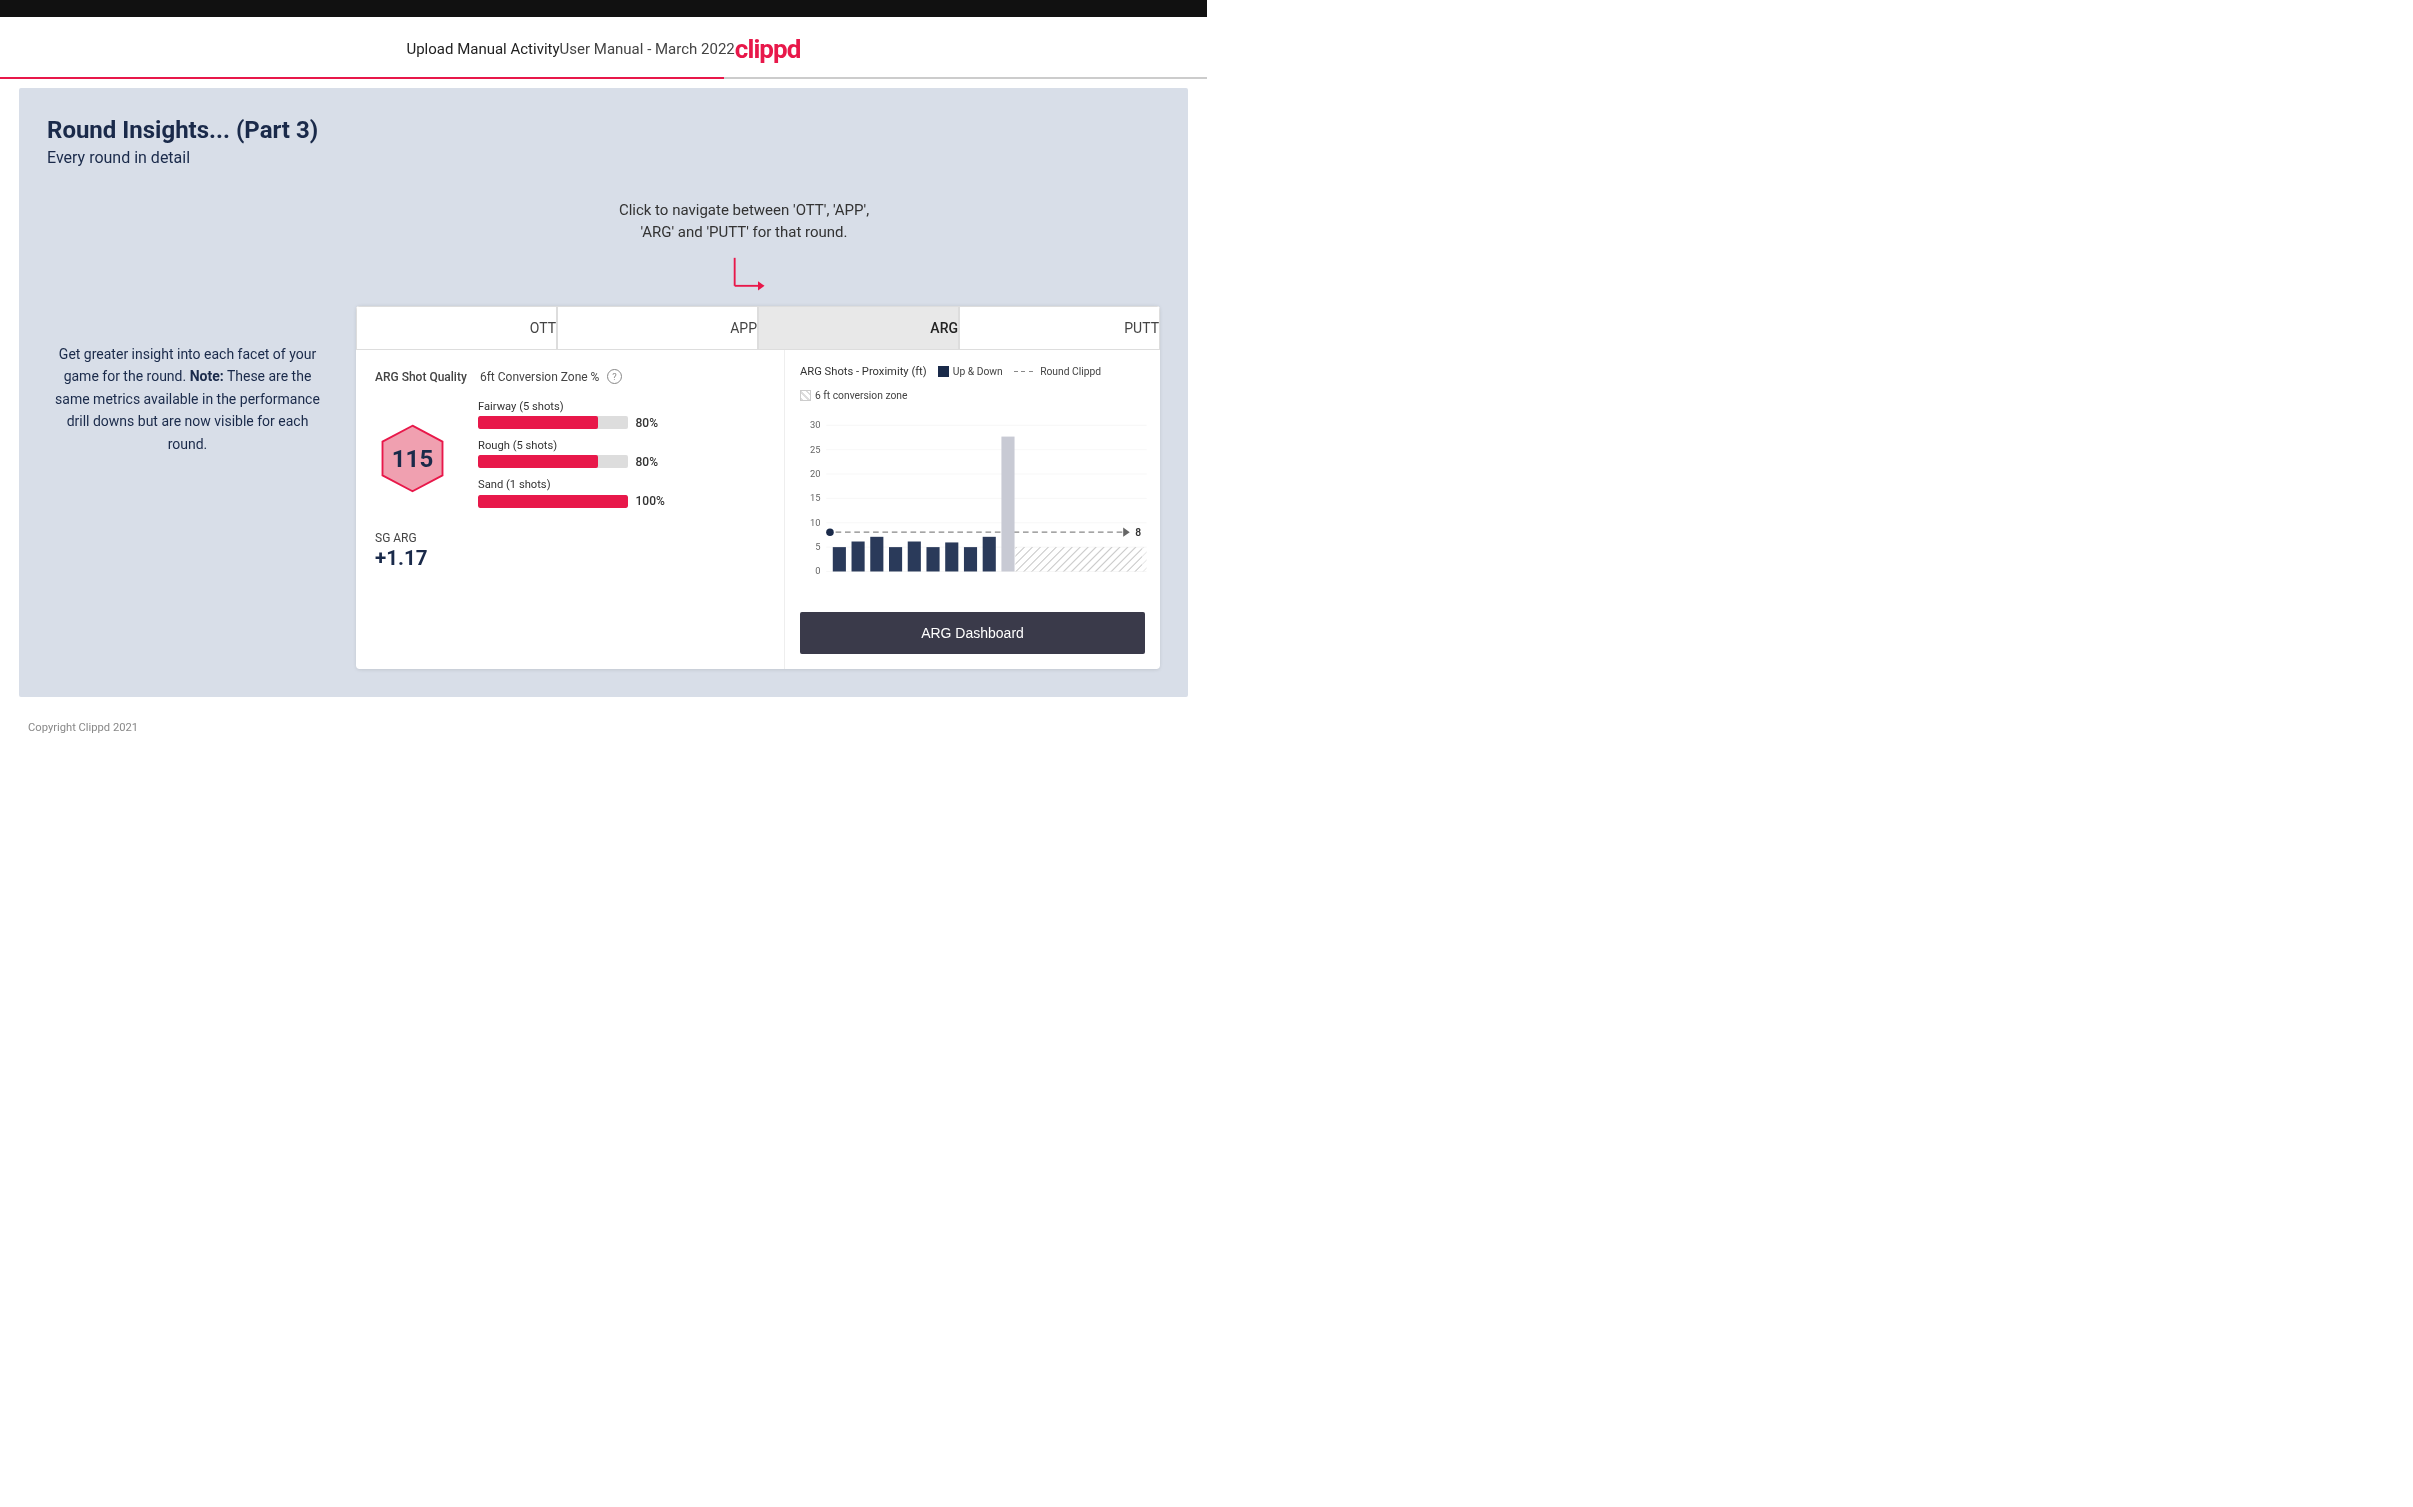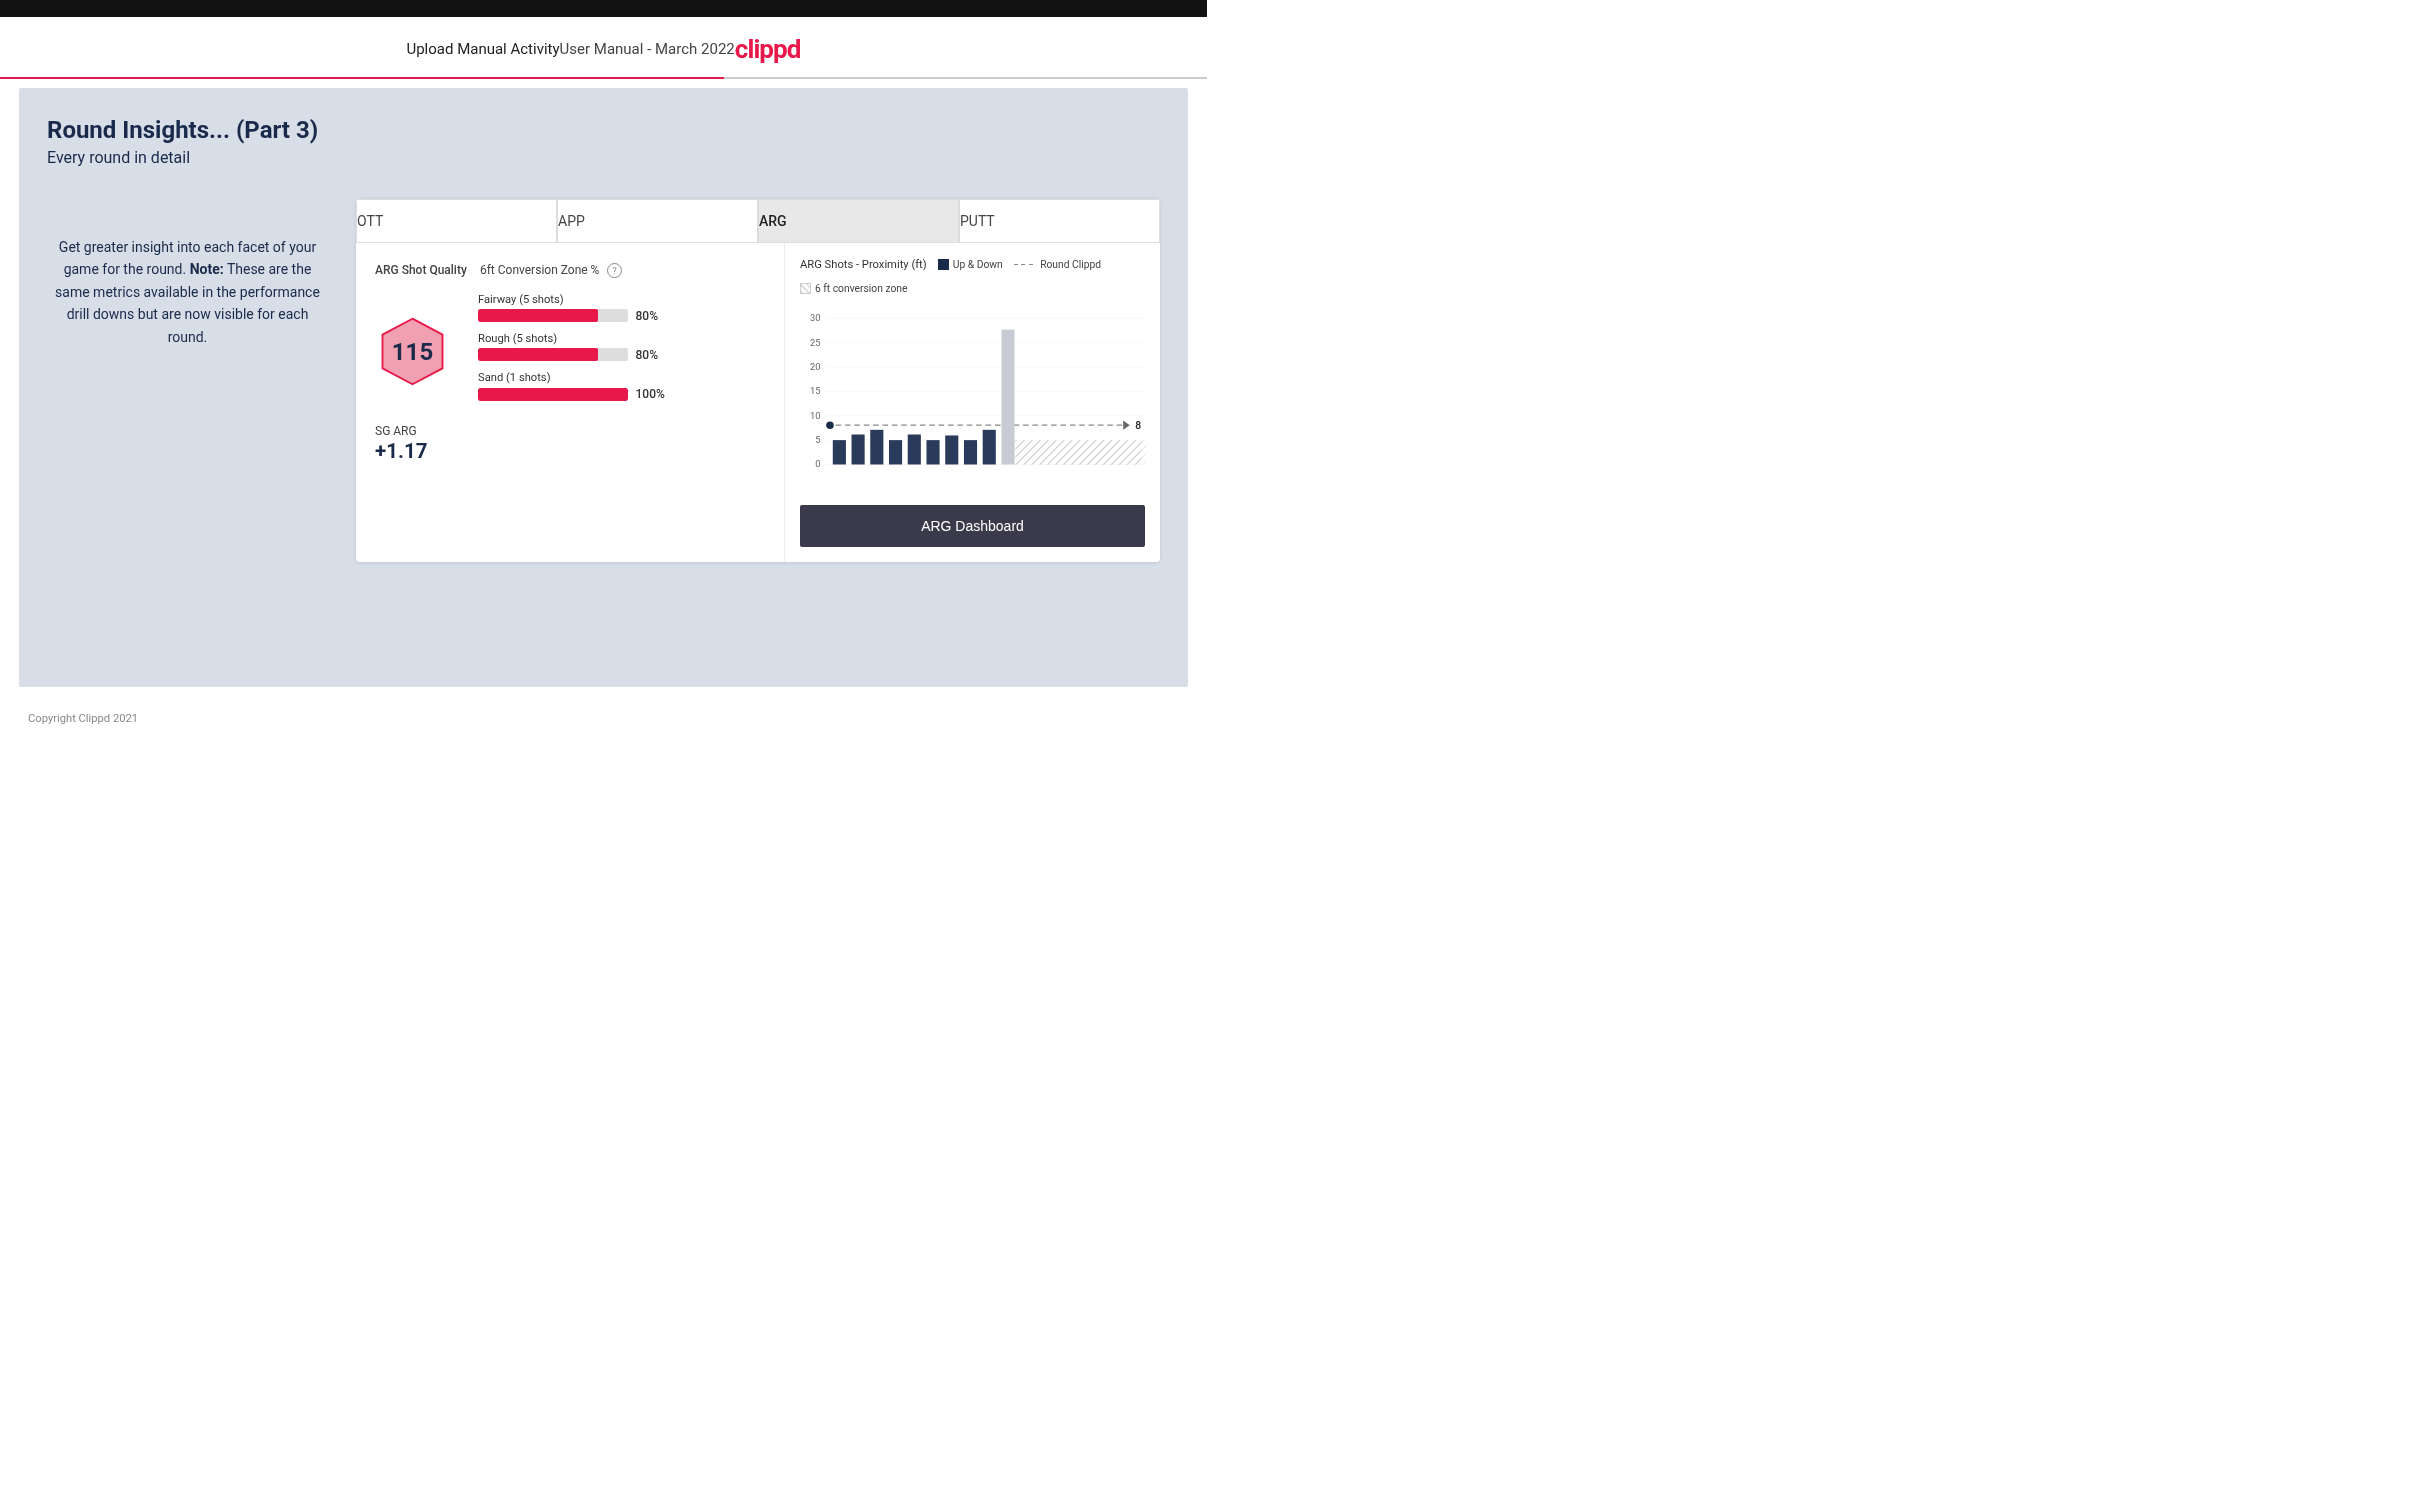--- a/index.html
+++ b/index.html
@@ -112,21 +112,21 @@
       box-shadow: 0 0.9px 3.7px rgba(0,0,0,0.1);
     }
 
     
     .tabs-row {
       display: flex;
       border-bottom: 0.9px solid #ddd;
     }
     .tab {
       flex: 1;
-      text-align: left;
+      text-align: right;
       padding: 13px 0;
       font-size: 14px;
       color: #444;
       cursor: pointer;
       border: 0.9px solid #ddd;
       background: #fff;
       border-bottom: none;
     }
     .tab.active {
       background: #e8e8e8;
@@ -397,20 +397,31 @@
 
 <div class="main-content">
 
   <div class="page-title">Round Insights... (Part 3)</div>
   <div class="page-subtitle">Every round in detail</div>
 
   <div style="display:flex; margin-bottom:0;">
 
     <div style="width:281px; flex-shrink:0;"></div>
 
+    <div style="flex:1; display:flex; flex-direction:column; align-items:center; margin-bottom:5.6px;">
+      <div class="nav-hint-text" style="text-align:center;">
+        Click to navigate between 'OTT', 'APP',<br>'ARG' and 'PUTT' for that round.
+      </div>
+
+      <svg width="56" height="47" viewBox="0 0 60 50">
+        <line x1="20" y1="5" x2="20" y2="35" stroke="#e8184a" stroke-width="2"></line>
+        <line x1="20" y1="35" x2="45" y2="35" stroke="#e8184a" stroke-width="2"></line>
+        <polygon points="45,30 45,40 52,35" fill="#e8184a"></polygon>
+      </svg>
+    </div>
   </div>
 
   <div class="content-row">
 
     <div class="left-panel">
       <p class="left-description">
         Get greater insight into each facet of your game for the round. <strong>Note:</strong> These are the same metrics available in the performance drill downs but are now visible for each round.
       </p>
     </div>
 

